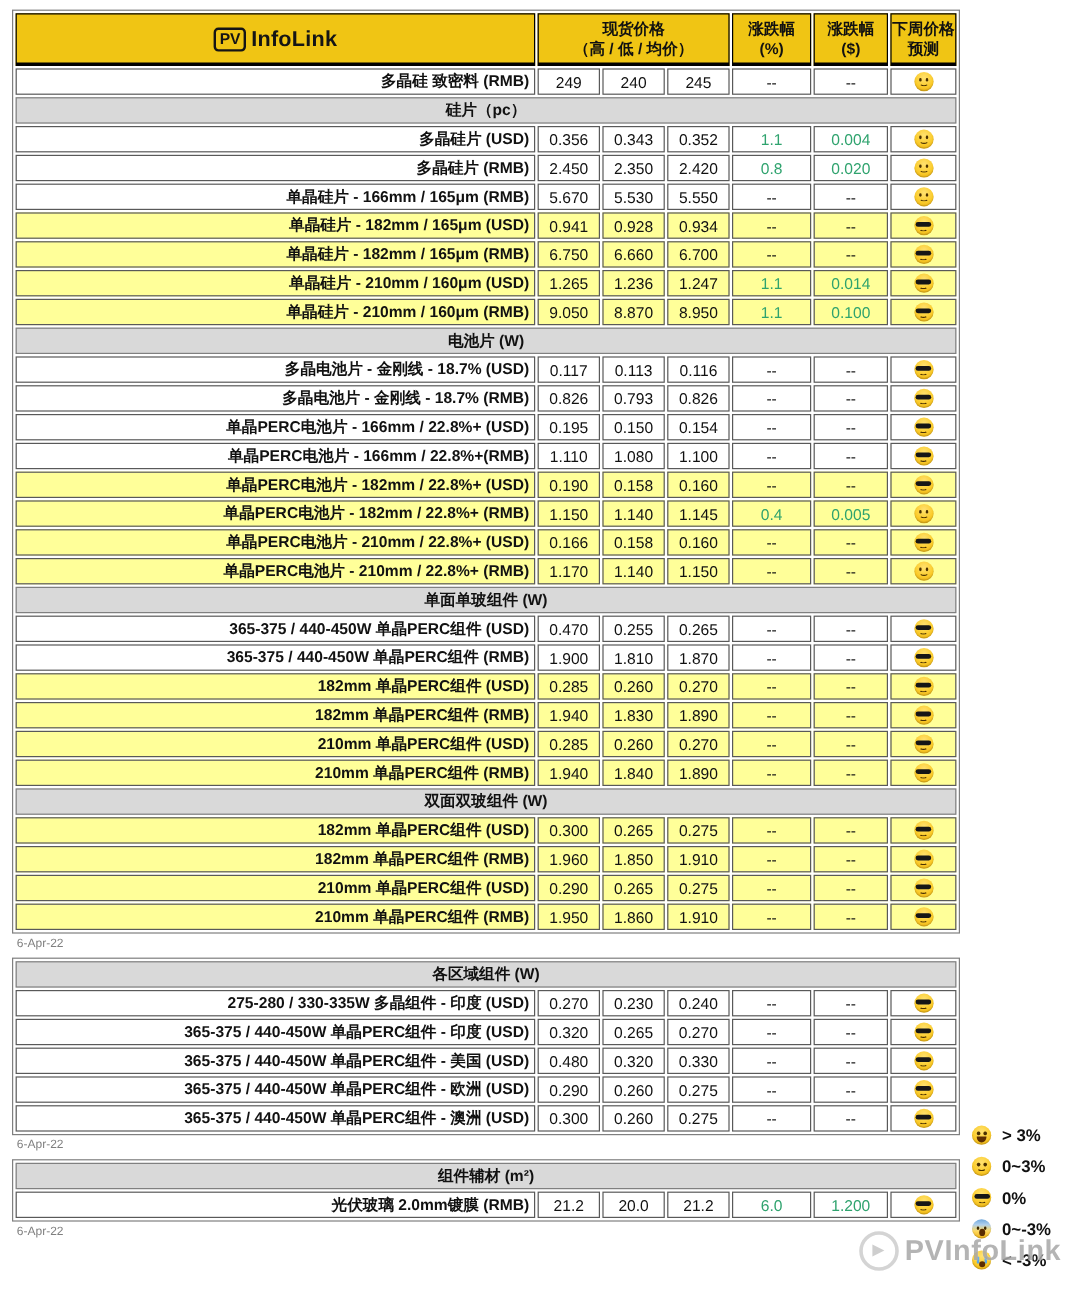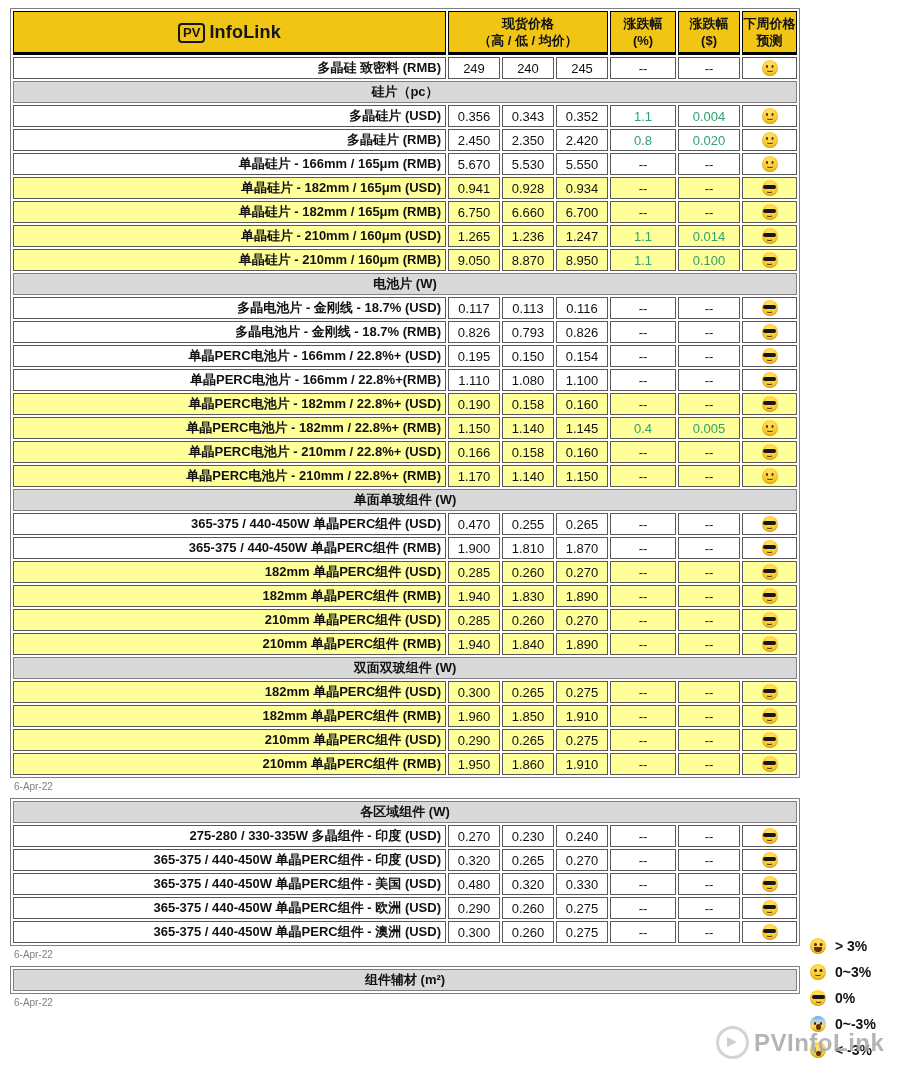--- a/index.html
+++ b/index.html
@@ -433,20 +433,29 @@
       <col style="width:52px">
       <col style="width:52px">
     <col style="width:66px">
       <col style="width:62px">
       <col style="width:55px">
   </colgroup>
   <tbody>
       <tr>
         <td colspan="7" class="sec">组件辅材 (m²)</td>
       </tr>
+      <tr class="">
+        <td class="lbl">光伏玻璃 2.0mm镀膜 (RMB)</td>
+        <td class="num">21.2</td>
+        <td class="num">20.0</td>
+        <td class="num">21.2</td>
+        <td class="num up">6.0</td>
+        <td class="num up">1.200</td>
+        <td class="num"><span class="emoji e-cool"></span></td>
+      </tr>
     </tbody>
 </table>
 <div class="date">6-Apr-22</div>
 
 <div id="legend">
     <div class="lg-item">
       <span class="emoji e-grin"></span>
       <span class="lg-lab">&gt; 3%</span>
     </div>
     <div class="lg-item">

